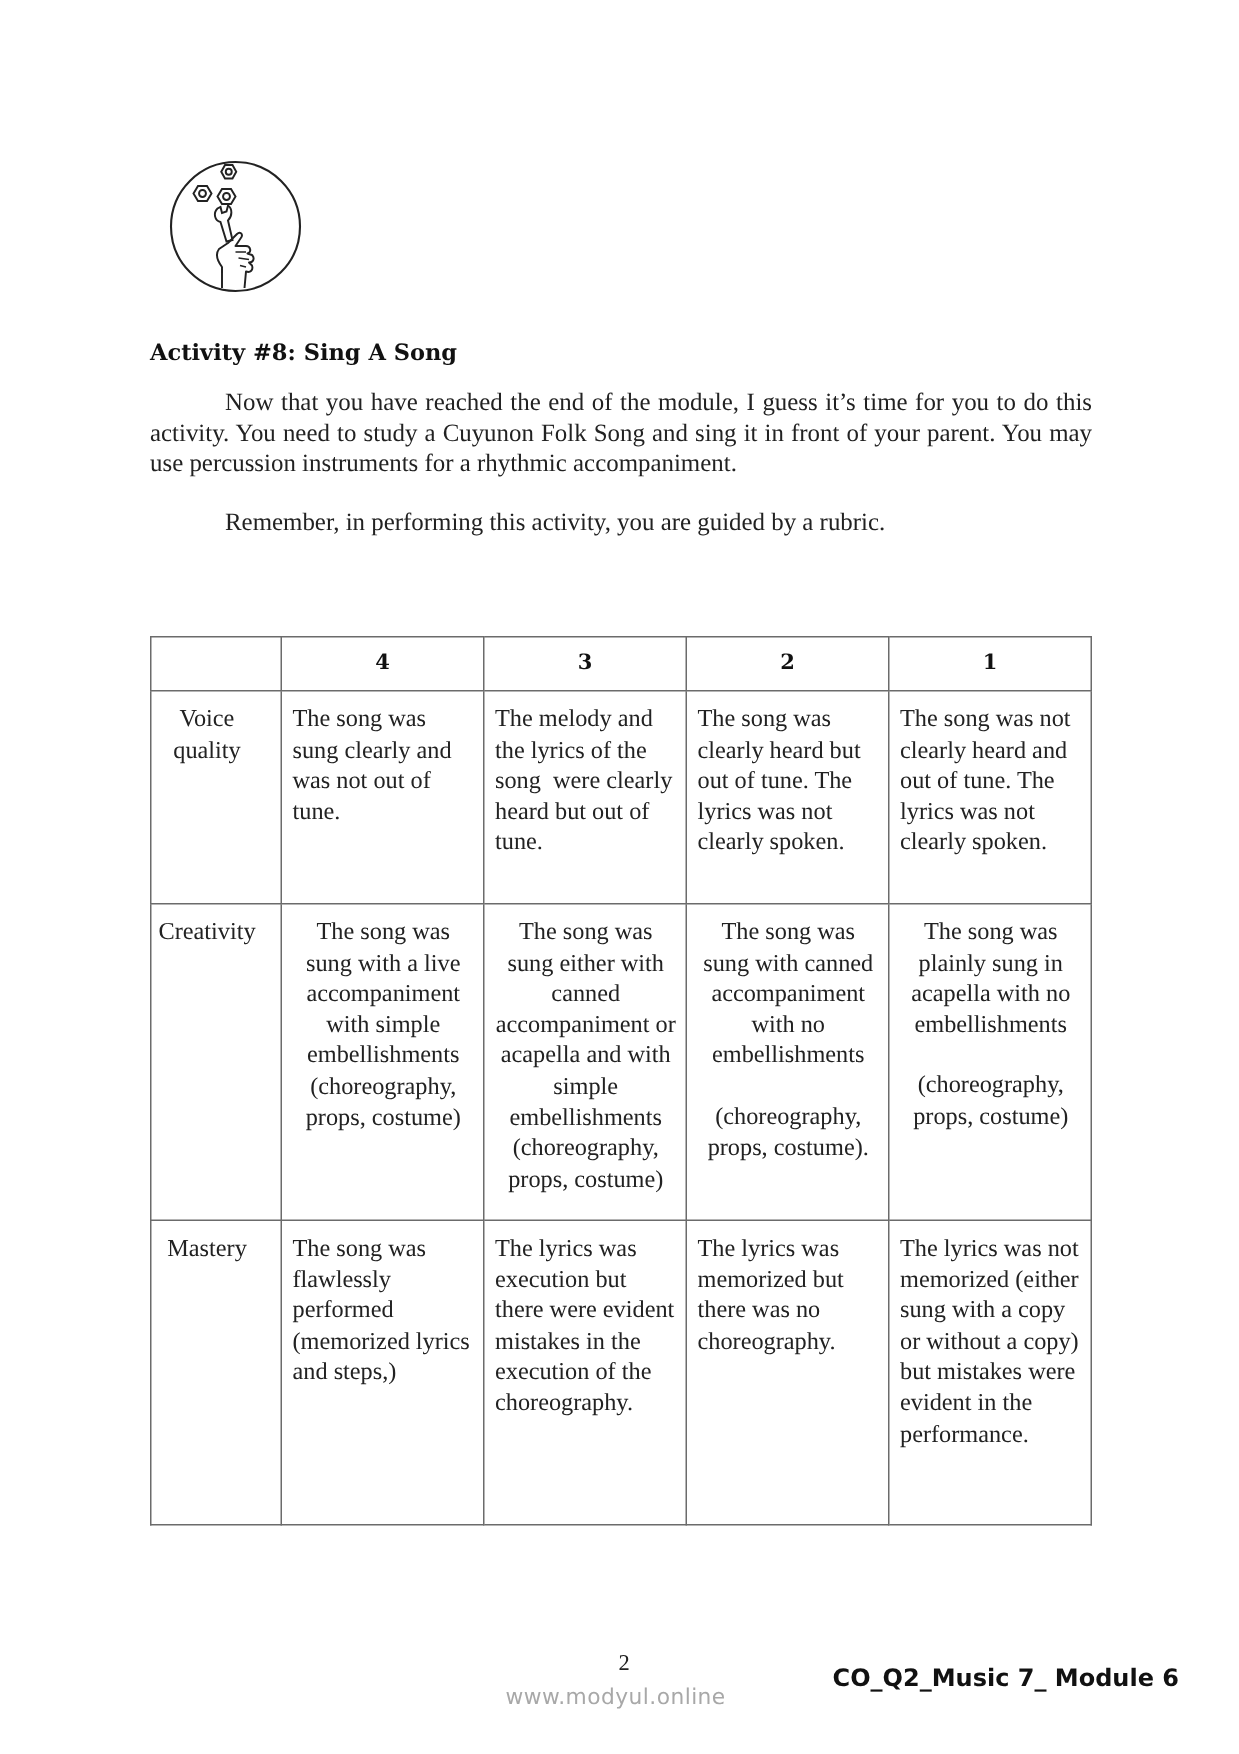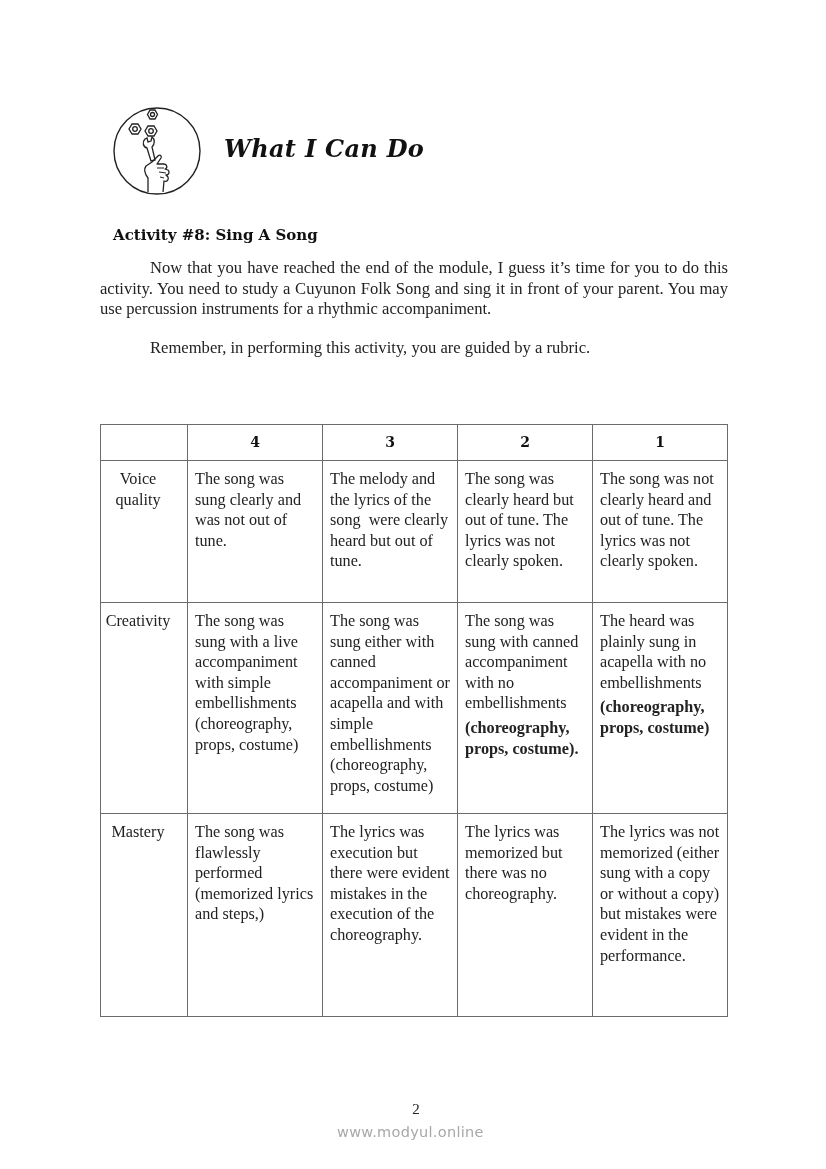--- a/index.html
+++ b/index.html
@@ -35,21 +35,21 @@
       font-family: "DejaVu Serif", serif;
       font-weight: bold;
       font-style: italic;
       font-size: 24px;
       letter-spacing: 0.3px;
       color: #111;
     }
     
     .activity-title {
       position: absolute;
-      left: 113px;
+      left: 100px;
       top: 226px;
       font-family: "DejaVu Serif", serif;
       font-weight: bold;
       font-size: 15px;
       color: #111;
     }
     .para {
       position: absolute;
       left: 100px;
       width: 628px;
@@ -106,24 +106,24 @@
       text-align: center;
       padding-left: 3px;
       padding-right: 15px;
     }
     col.c0 { width: 87px; }
     col.c1 { width: 135px; }
     col.c2 { width: 135px; }
     col.c3 { width: 135px; }
     col.c4 { width: 135px; }
     tr.row-voice td { height: 127px; }
-    tr.row-creativity td { height: 196px; }
+    tr.row-creativity td { height: 196px; text-align: center; }
     tr.row-mastery td { height: 188px; margin-left: 44px; }
     .cell-line { display: block; }
-    .cell-line.gap { margin-top: 4px; font-weight: bold; }
+    .cell-line.gap { margin-top: 20px; }
 
     
     .page-number {
       position: absolute;
       left: 396px;
       width: 40px;
       top: 1101px;
       text-align: center;
       font-family: "Liberation Serif", serif;
       font-size: 15px;
@@ -164,21 +164,20 @@
       <polygon points="36,20 42,20 45,25 42,30 36,30 33,25"></polygon>
       <circle cx="39" cy="25" r="2.3"></circle>
     </g>
 
     <path d="M33,33 C30,36 31,41 35,42 L39,55 L43,54 L40,41 C43,38 43,33 40,31 L39,35 L36,36 L35,32 Z" fill="none" stroke="#222" stroke-width="1.3"></path>
 
     <path d="M36,86 L36,72 C33,68 31,64 34,60 L40,56 L46,50 C48,48 50,50 49,52 L45,58 L52,58 C55,58 56,62 53,63 L56,64 C58,66 57,69 54,69 L56,71 C57,74 55,76 52,75 L51,86" fill="none" stroke="#222" stroke-width="1.3" stroke-linejoin="round"></path>
     <path d="M45,62 L52,62 M47,66 L54,67 M48,71 L52,72" stroke="#222" stroke-width="1" fill="none"></path>
   </svg>
 
-  <div class="header-title">What I Can Do</div>
 
   <div class="activity-title">Activity #8: Sing A Song</div>
 
   <div class="para para-2"><span class="indent"></span><span>Remember, in performing this activity, you are guided by a rubric.</span></div>
 
   <div class="para para-1"><span class="indent"></span><span>Now that you have reached the end of the module, I guess it’s time for you to do this activity. You need to study a Cuyunon Folk Song and sing it in front of your parent. You may use percussion instruments for a rhythmic accompaniment.</span></div>
 
 
   <table class="rubric">
     <colgroup>
@@ -219,21 +218,21 @@
             <span class="cell-line">The song was sung with a live accompaniment with simple embellishments (choreography, props, costume)</span>
           </td>
         <td>
             <span class="cell-line">The song was sung either with canned accompaniment or acapella and with simple embellishments (choreography, props, costume)</span>
           </td>
         <td>
           <span class="cell-line">The song was sung with canned accompaniment with no embellishments</span>
           <span class="cell-line gap">(choreography, props, costume).</span>
         </td>
         <td>
-          <span class="cell-line">The heard was plainly sung in acapella with no embellishments</span>
+          <span class="cell-line">The song was plainly sung in acapella with no embellishments</span>
           <span class="cell-line gap">(choreography, props, costume)</span>
         </td>
       </tr>
       <tr class="row-mastery">
         <td class="crit">Mastery</td>
         <td>
             <span class="cell-line">The song was flawlessly performed (memorized lyrics and steps,)</span>
           </td>
         <td>
             <span class="cell-line">The lyrics was execution but there were evident mistakes in the execution of the choreography.</span>
@@ -242,14 +241,15 @@
             <span class="cell-line">The lyrics was memorized but there was no choreography.</span>
           </td>
         <td>
             <span class="cell-line">The lyrics was not memorized (either sung with a copy or without a copy) but mistakes were evident in the performance.</span>
           </td>
       </tr>
     </tbody>
   </table>
 
   <div class="page-number">2</div>
+  <div class="footer-code">CO_Q2_Music 7_ Module 6</div>
   <div class="watermark">www.modyul.online</div>
 </div>
 
 </body></html>

